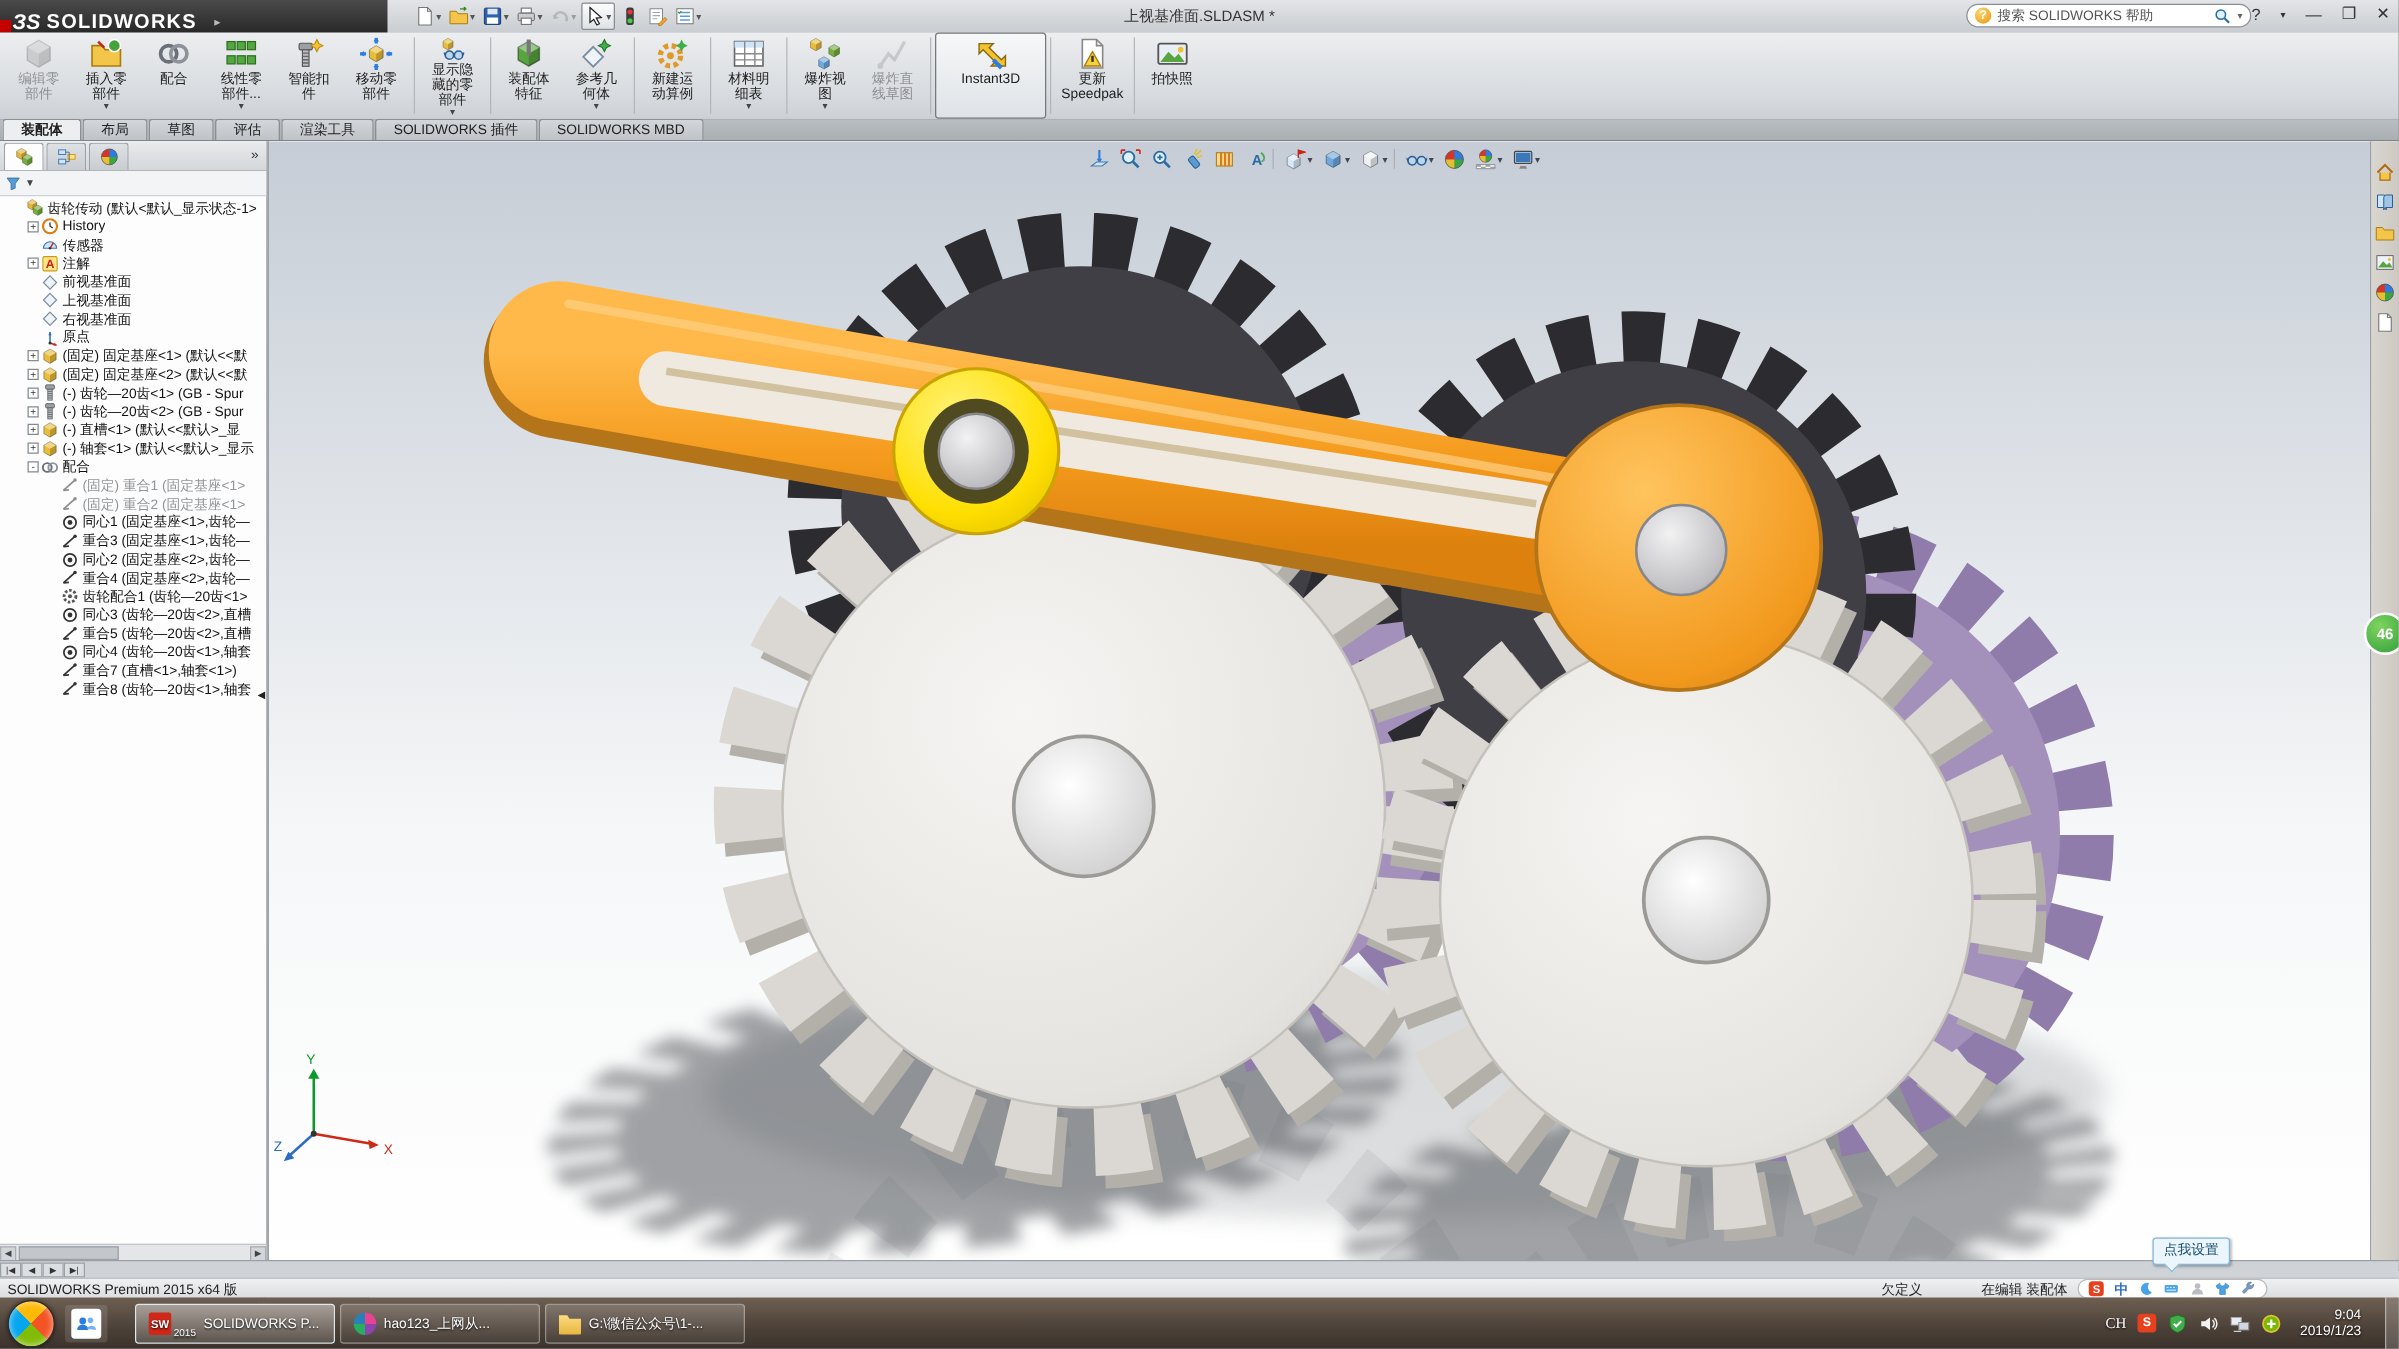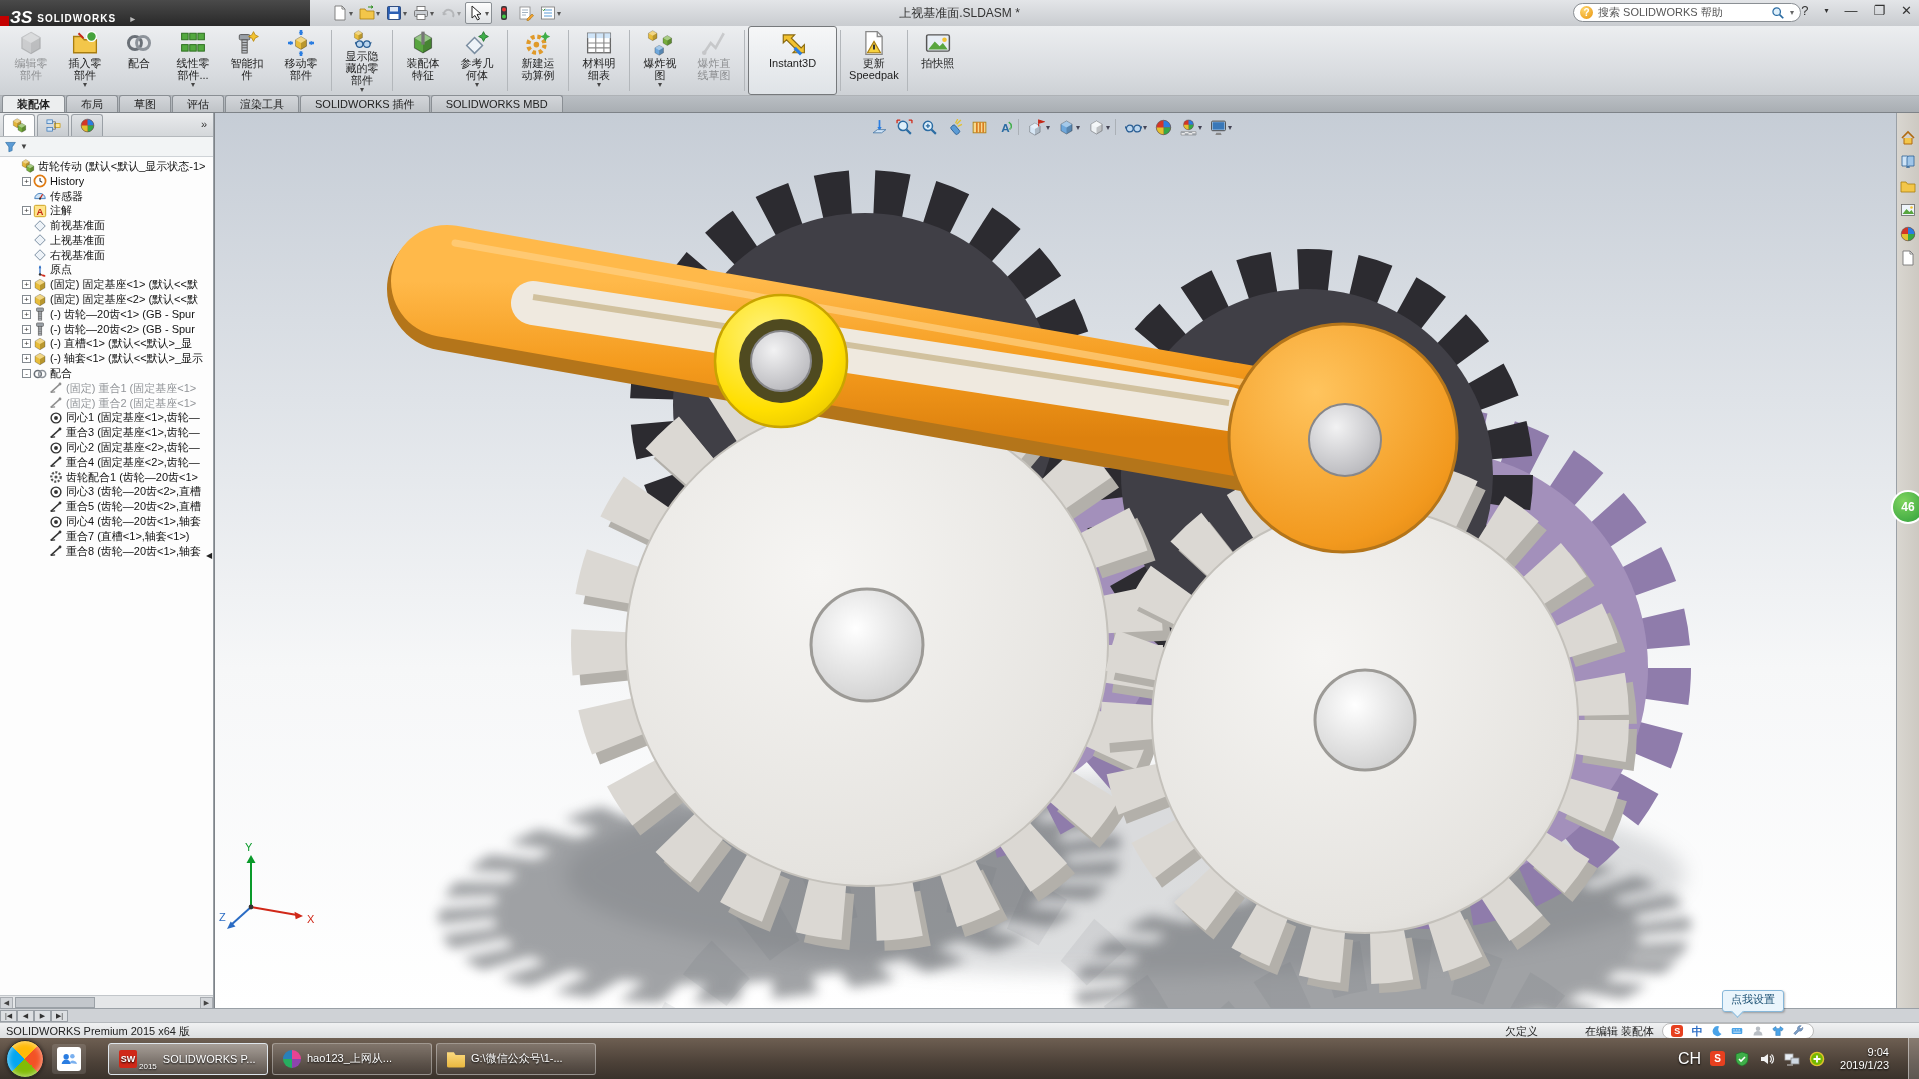--- a/index.html
+++ b/index.html
@@ -3,21 +3,21 @@
 <meta charset="utf-8">
 <style>
   html,body{margin:0;padding:0;background:#222;}
   #app{position:relative;width:1919px;height:1079px;overflow:hidden;font-family:"Liberation Sans","DejaVu Sans",sans-serif;font-size:11px;color:#222;background:#e8eaec;-webkit-font-smoothing:antialiased;}
   .abs{position:absolute;}
   svg.ic{display:block;}
   
   #titlebar{left:0;top:0;width:1919px;height:26px;background:linear-gradient(#e3e5e8,#c9ccd0);border-bottom:1px solid #9aa0a6;}
   #logoblock{left:0;top:0;width:310px;height:36px;background:linear-gradient(#4a4a4a,#1c1c1c);display:flex;align-items:center;padding-left:10px;box-sizing:border-box;color:#fff;}
   #logoblock .lg3s{font-style:italic;font-weight:bold;font-size:17px;margin-right:5px;}
-  #logoblock .lgtxt{font-size:10px;letter-spacing:1px;font-weight:bold;}
+  #logoblock .lgtxt{font-size:16px;letter-spacing:1px;font-weight:bold;}
   #logochev{color:#bbb;margin-left:14px;font-size:10px;}
   #redsliver{left:0;top:16px;width:9px;height:10px;background:#c40000;}
   #qat{left:330px;top:1px;height:24px;display:flex;align-items:center;gap:2px;}
   .qbtn{display:flex;align-items:center;padding:2px 2px;border-radius:2px;}
   .qbtn .dd{font-size:8px;color:#555;margin-left:1px;}
   .qbtn.boxed{border:1px solid #8a8f94;background:linear-gradient(#fdfdfd,#dfe2e5);}
   .qbtn.dis{opacity:.45;filter:grayscale(.8);}
   #doctitle{left:0;top:0;width:1919px;height:26px;display:flex;align-items:center;justify-content:center;color:#333;font-size:12px;pointer-events:none;}
   #searchbox{right:118px;top:3px;width:228px;height:19px;background:#fff;border:1px solid #8a8f94;border-radius:10px;display:flex;align-items:center;padding:0 6px;gap:5px;box-sizing:border-box;}
   #searchbox .qmark{width:13px;height:13px;border-radius:50%;background:radial-gradient(circle at 35% 30%,#ffd76e,#e8920a);color:#fff;font-size:10px;font-weight:bold;display:flex;align-items:center;justify-content:center;}
@@ -95,21 +95,21 @@
   #pinned .pp{width:24px;height:24px;background:#fff;border-radius:3px;display:flex;align-items:center;justify-content:center;}
   .tbtn{width:160px;height:32px;border-radius:3px;border:1px solid rgba(255,255,255,.35);background:linear-gradient(rgba(255,255,255,.18),rgba(255,255,255,.05));display:flex;align-items:center;gap:6px;padding:0 10px;margin-right:4px;color:#fff;box-sizing:border-box;text-shadow:0 1px 2px #000;}
   .tbtn.active{background:linear-gradient(rgba(255,255,255,.42),rgba(255,255,255,.15));border-color:#dfe6ec;}
   .tbtn .tlab{overflow:hidden;white-space:nowrap;flex:1;}
   .tbico{width:18px;height:18px;flex:none;border-radius:2px;display:flex;align-items:center;justify-content:center;font-weight:bold;}
   .tbico.sw{background:#d02818;color:#fff;font-size:9px;}
   .tbico.hao{background:conic-gradient(#e84393 0 25%,#8e44ad 0 50%,#27ae60 0 75%,#2980b9 0);border-radius:50%;}
   .tbico.folder{background:linear-gradient(#ffe08a,#e8b53c);clip-path:polygon(0 15%,38% 15%,48% 30%,100% 30%,100% 100%,0 100%);}
   .tbadge{font-size:8px;color:#fff;margin-left:-4px;align-self:flex-end;margin-bottom:3px;}
   #tray{margin-left:auto;display:flex;align-items:center;gap:9px;color:#fff;}
-  #tray .ch{font-size:16px;text-shadow:0 1px 2px #000;}
+  #tray .ch{font-size:12px;text-shadow:0 1px 2px #000;font-family:Liberation Serif, serif;}
   #tray .sred{width:15px;height:15px;background:#e7401f;border-radius:3px;color:#fff;font-size:10px;font-weight:bold;text-align:center;line-height:15px;}
   #clock{text-align:right;line-height:13px;font-size:11px;margin:0 10px 0 6px;text-shadow:0 1px 2px #000;}
   #showdesk{width:10px;height:41px;background:rgba(255,255,255,.18);border-left:1px solid rgba(255,255,255,.45);}
 </style>
 </head>
 <body>
 
 <svg width="0" height="0" style="position:absolute">
 <defs>
 <symbol id="s-cube" viewBox="0 0 16 16">

